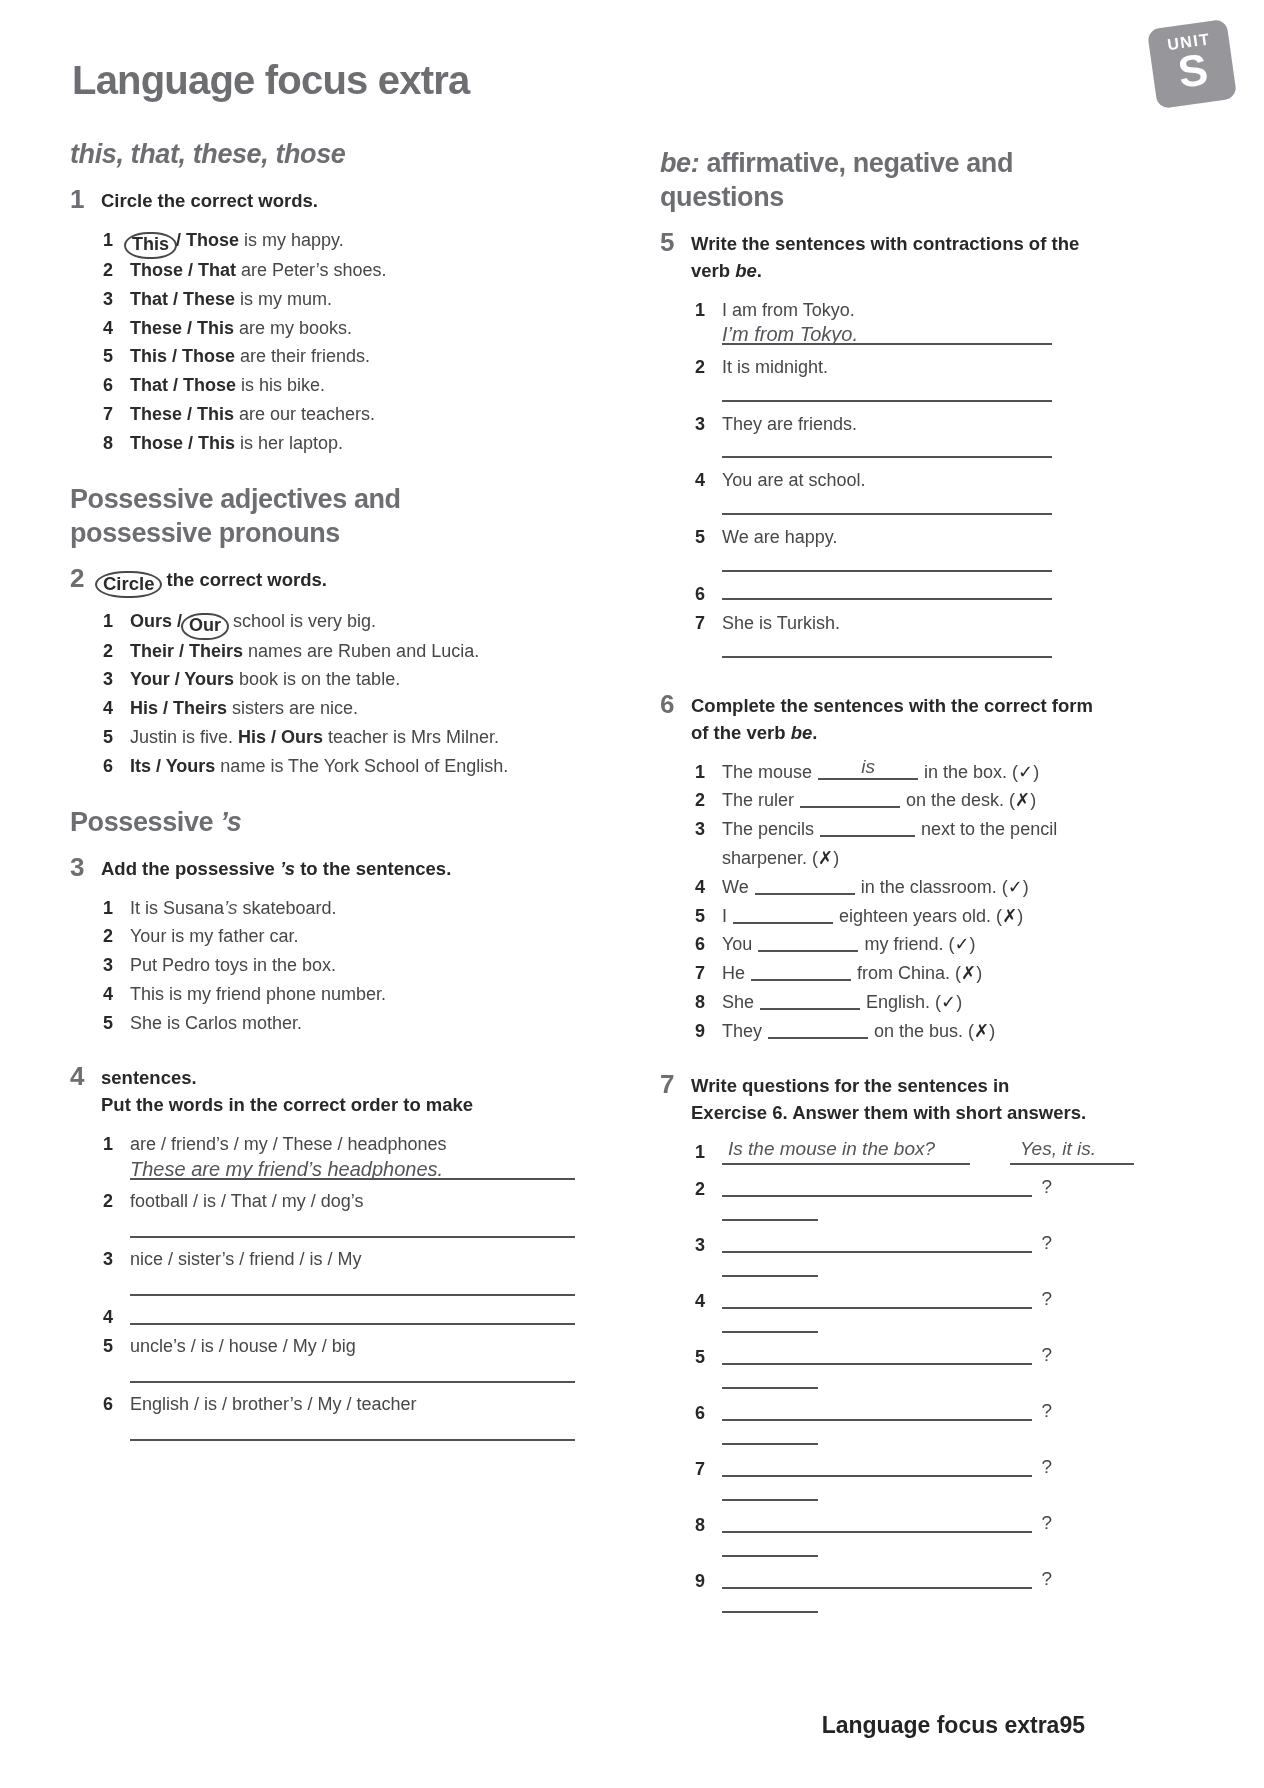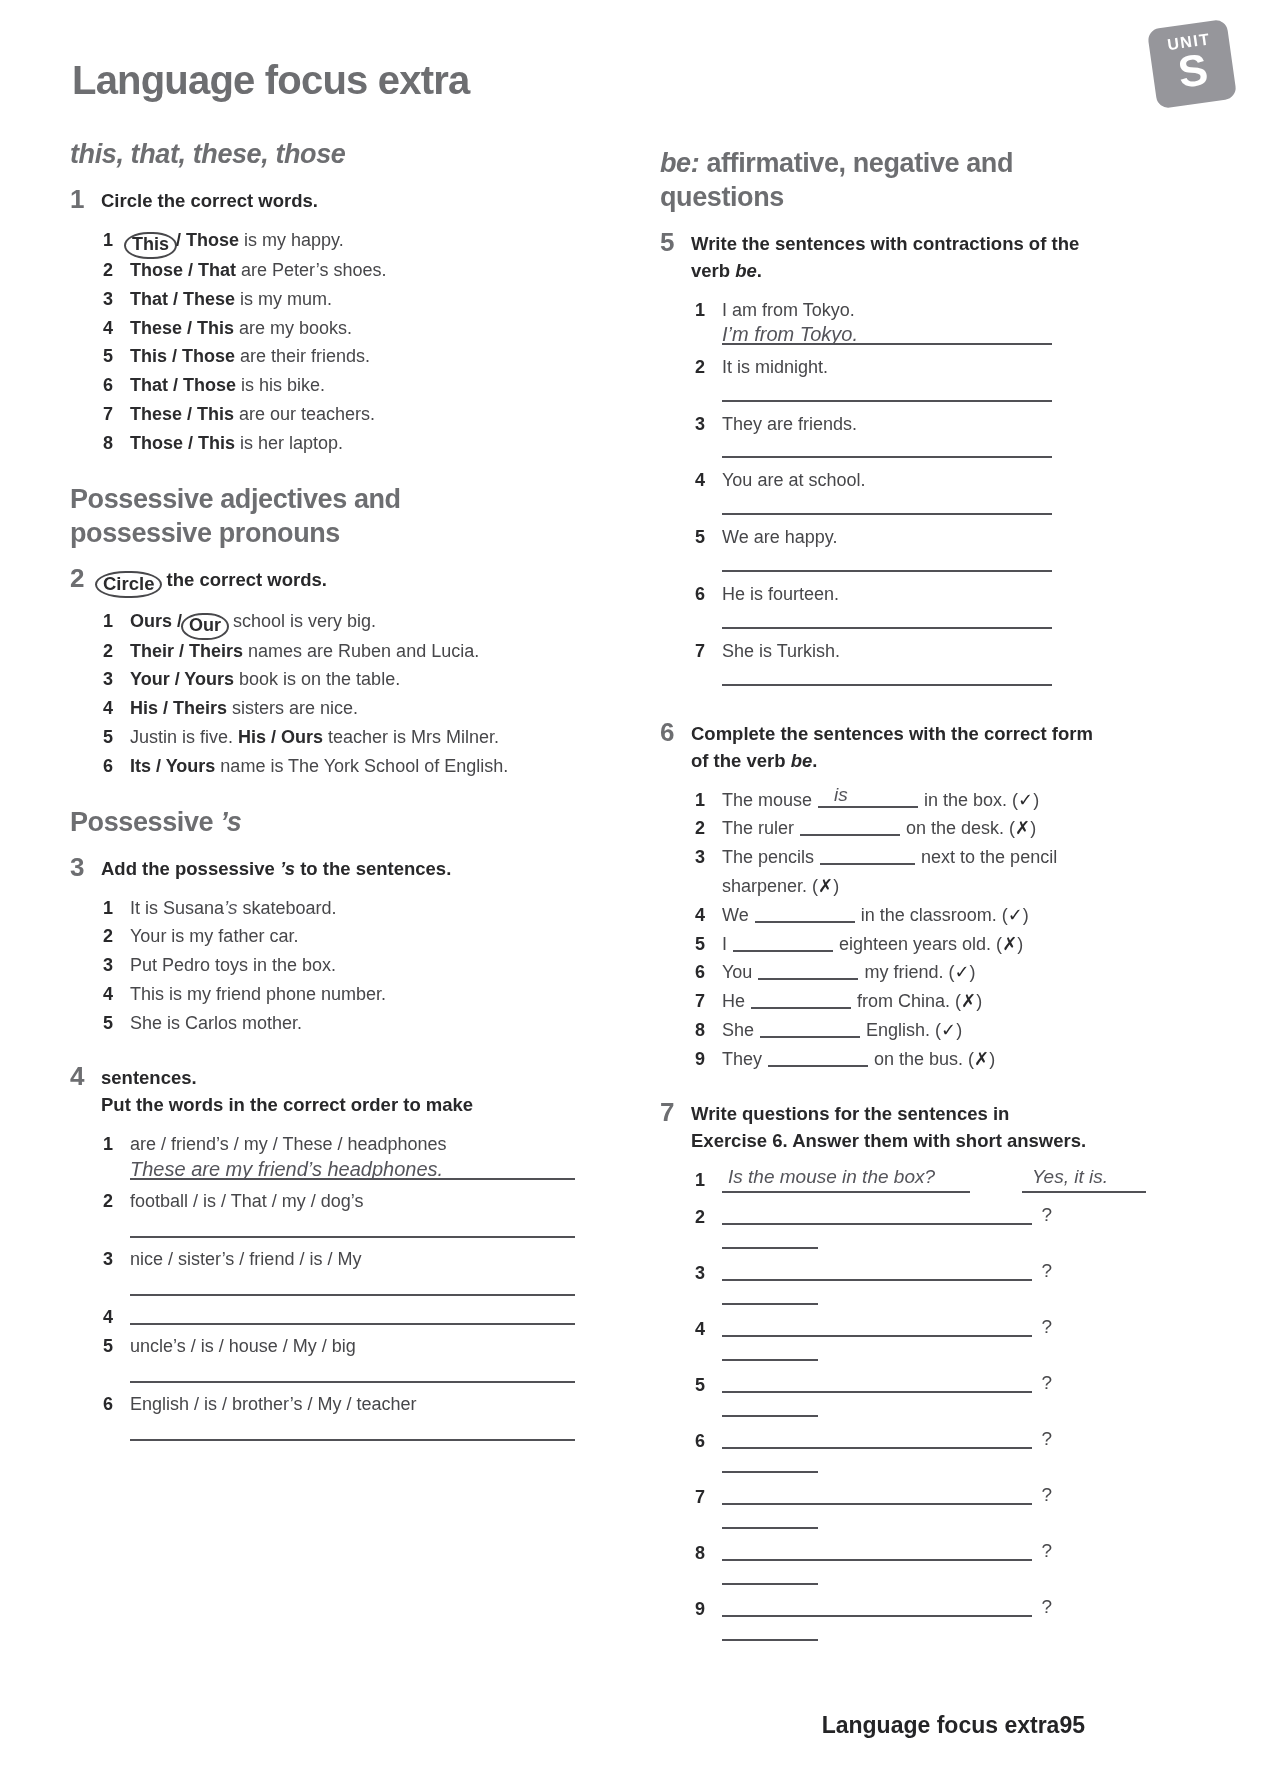--- a/index.html
+++ b/index.html
@@ -25,25 +25,25 @@
 .item{display:flex}
 .inum{flex:none;width:27px;font-weight:bold;color:#28282a;font-size:18px;line-height:28.8px}
 .ibody{flex:1;min-width:0}
 .itext{font-size:18px;line-height:28.8px;color:#47474a;white-space:nowrap}
 .seg-b{font-weight:bold;color:#2b2b2d}
 .seg-i{font-style:italic}
 .seg-h{font-style:italic;color:#54545a;font-size:19px}
 .seg-c{display:inline-block;font-weight:bold;color:#2b2b2d;border:2.5px solid #48484b;border-radius:50%/55%;padding:0 6px 2px 6px;margin:-3px -1px -3px -6px;line-height:21px;vertical-align:-4px}
 .seg-mark{font-weight:bold;color:#28282a;font-family:"DejaVu Sans",sans-serif}
 .seg-blank{display:inline-block;border-bottom:2px solid #515156;height:16px;position:relative;vertical-align:-2px;margin:0 1px}
-.blank-fill{position:absolute;left:16px;right:0;bottom:-4px;text-align:left;white-space:nowrap}
+.blank-fill{position:absolute;left:0;right:0;bottom:-4px;text-align:center;white-space:nowrap}
 .aline{position:relative;height:20px;border-bottom:2px solid #515156;margin-bottom:8px}
 .x4 .aline{height:22px;margin-bottom:7px}
 .aline .seg-h{position:absolute;left:0;bottom:-3px;white-space:nowrap;font-size:20px}
-.qrow1{display:flex;gap:52px;margin-bottom:10px}
+.qrow1{display:flex;gap:40px;margin-bottom:10px}
 .qfill{flex:none;width:248px;border-bottom:2px solid #515156;padding:0 0 3px 6px;white-space:nowrap}
 .afill{flex:none;width:124px;border-bottom:2px solid #515156;padding:0 0 3px 10px;white-space:nowrap}
 .qrow{display:flex;align-items:flex-end;margin-bottom:6px}
 .qline{flex:1;height:22px;border-bottom:2px solid #515156;margin-right:9px}
 .qmark{font-size:19px;color:#47474a;line-height:20px}
 .sline{display:block;width:96px;height:18px;border-bottom:2px solid #515156;margin-bottom:10px}
 .footer{position:absolute;left:685px;top:1712px;width:400px;text-align:right;font-size:23px;font-weight:bold;color:#242426}
 .footer .pnum{}
 </style>
 </head>
@@ -337,21 +337,20 @@
             <div class="ibody">
               <div class="itext">We are happy.</div>
               <div class="aline">
                 <span class="seg-h"></span>
               </div>
             </div>
           </div>
         <div class="item x5">
             <span class="inum">6</span>
             <div class="ibody">
-              <div class="itext">He is fourteen.</div>
               <div class="aline">
                 <span class="seg-h"></span>
               </div>
             </div>
           </div>
         <div class="item x5">
             <span class="inum">7</span>
             <div class="ibody">
               <div class="itext">She is Turkish.</div>
               <div class="aline">

